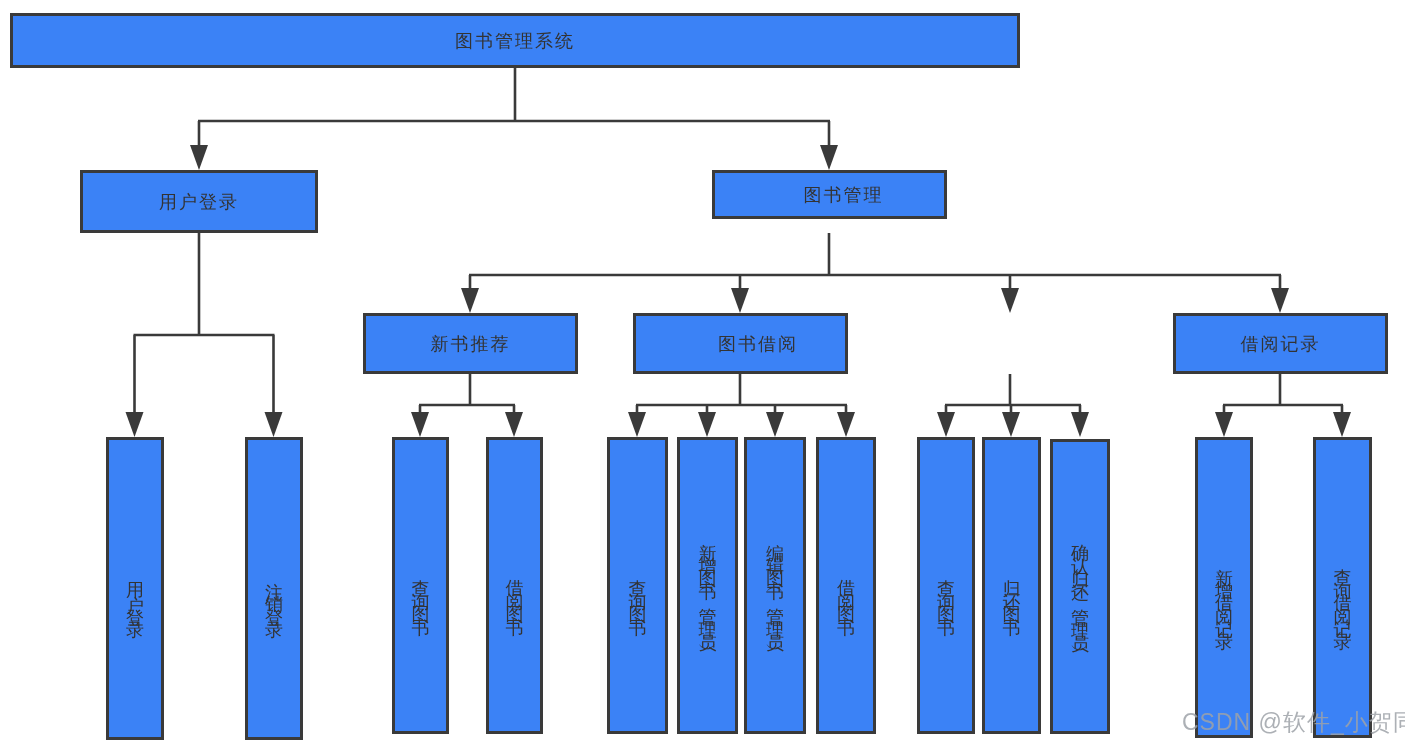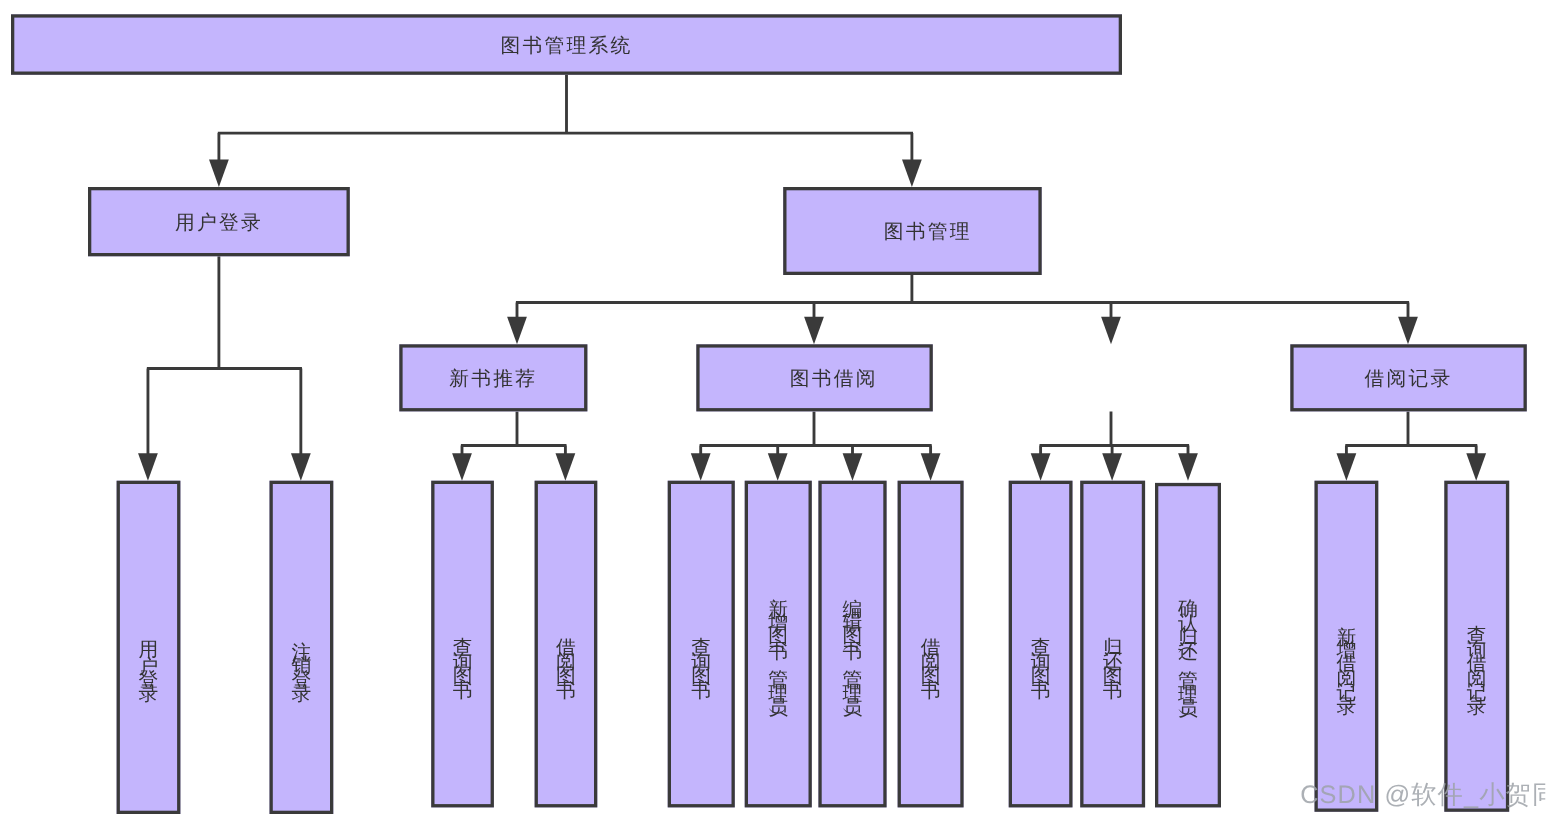--- a/index.html
+++ b/index.html
@@ -8,21 +8,21 @@
     width:1405px;height:747px;
     background:#ffffff;
     font-family:"Liberation Sans", sans-serif;
     color:#333333;
     overflow:hidden;
   }
   #wires{position:absolute;left:0;top:0;width:1405px;height:747px;}
   .node{
     position:absolute;
     border:3px solid #3a3a3a;
-    background:#c4b5fd;
+    background:#3b82f6;
     display:flex;
     align-items:center;
     justify-content:center;
     box-sizing:border-box;
     font-size:18px;
     letter-spacing:2px;
     color:#333333;
   }
   .node.v{
     writing-mode:vertical-rl;
@@ -91,25 +91,25 @@
     </g>
   </svg>
 
   <div class="node" style="left:10px;top:13px;width:1010px;height:55px;">
     <span>图书管理系统</span>
   </div>
 
   <div class="node" style="left:80px;top:170px;width:238px;height:63px;">
     <span>用户登录</span>
   </div>
-  <div class="node" style="left:712px;top:170px;width:235px;height:80px;padding-left:28px;">
+  <div class="node" style="left:712px;top:170px;width:235px;height:49px;padding-left:28px;">
     <span>图书管理</span>
   </div>
 
-  <div class="node" style="left:363px;top:313px;width:171px;height:61px;">
+  <div class="node" style="left:363px;top:313px;width:215px;height:61px;">
     <span>新书推荐</span>
   </div>
   <div class="node" style="left:633px;top:313px;width:215px;height:61px;padding-left:35px;">
     <span>图书借阅</span>
   </div>
   <div class="node" style="left:1173px;top:313px;width:215px;height:61px;">
     <span>借阅记录</span>
   </div>
 
   <div class="node v" style="left:106px;top:437px;width:58px;height:303px;">

